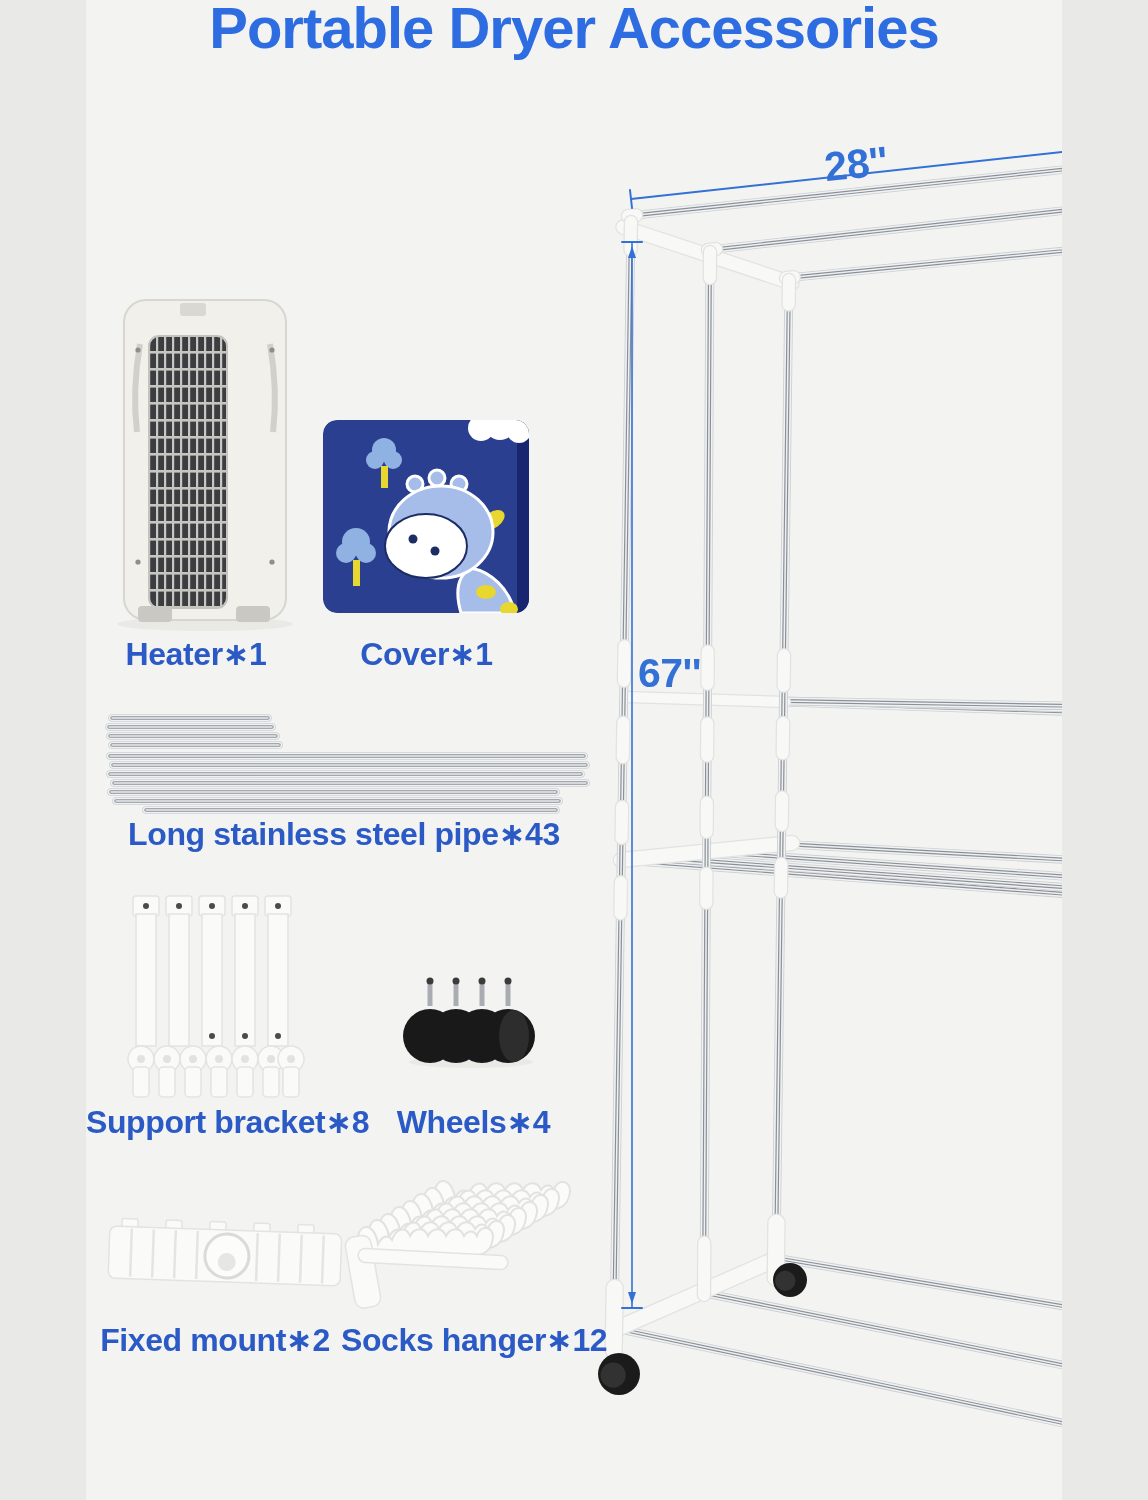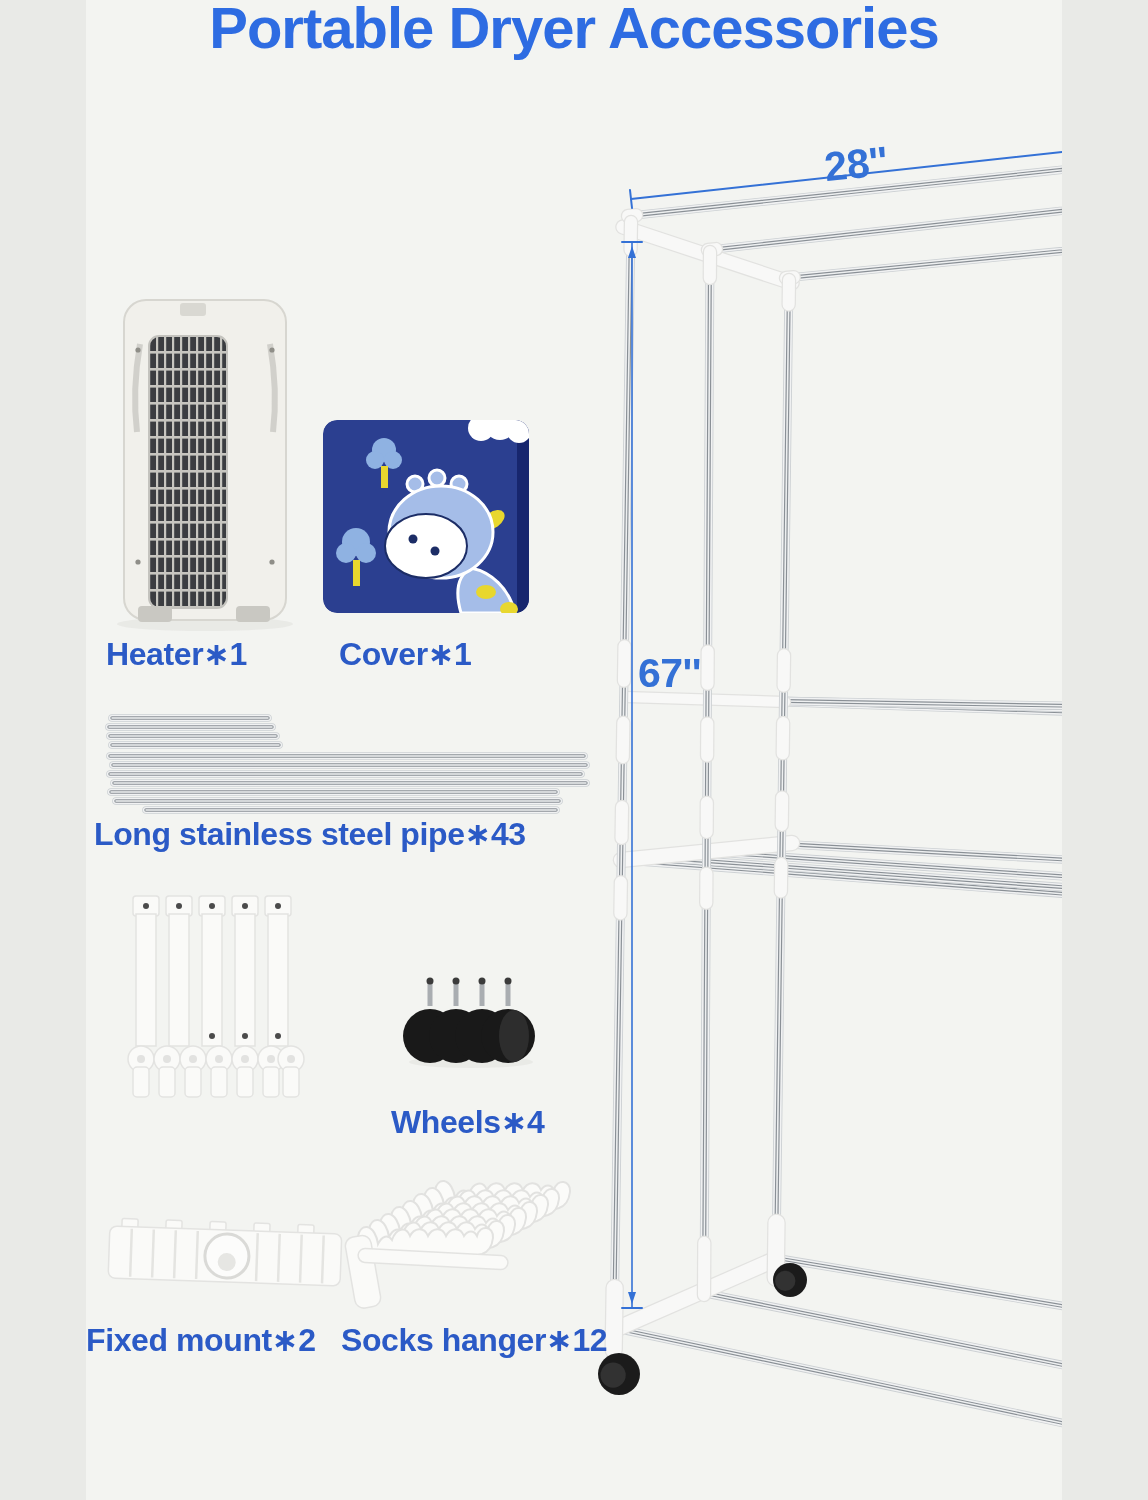--- a/index.html
+++ b/index.html
@@ -1,21 +1,21 @@
 <!DOCTYPE html>
 <html><head>
 <meta charset="utf-8">
 <style>
   html,body{margin:0;padding:0;background:#e9eae7;}
   .page{position:relative;width:976px;height:1500px;margin:0 auto;background:#f3f4f1;
         font-family:"Liberation Sans","DejaVu Sans",sans-serif;overflow:hidden;}
   .title{position:absolute;top:-6px;left:0;right:0;margin:0;text-align:center;
          font-size:58px;font-weight:bold;letter-spacing:-1px;color:#2e6ce2;}
   .lbl{position:absolute;font-weight:bold;font-size:32px;color:#2b5ac6;
-       letter-spacing:-0.4px;line-height:1.15;white-space:nowrap;}
+       text-align:center;letter-spacing:-0.4px;line-height:1.15;white-space:nowrap;}
   .dim{position:absolute;font-weight:bold;font-size:41px;color:#3471d6;
        text-align:center;letter-spacing:-0.5px;white-space:nowrap;}
   svg{position:absolute;left:0;top:0;}
   .wpart{fill:#fafaf8;stroke:#e3e3e1;stroke-width:1.5;}
 </style>
 </head>
 <body>
 
 <div class="page">
 
@@ -401,20 +401,21 @@
         <line x1="536" y1="1308" x2="556" y2="1308" stroke="#3471d6" stroke-width="2" stroke-linecap="round"></line>
         <line x1="546" y1="243" x2="546" y2="1307" stroke="#3471d6" stroke-width="1.6" stroke-linecap="round"></line>
         <polygon points="546,246 542,258 550,258" fill="#3471d6"></polygon>
         <polygon points="546,1304 542,1292 550,1292" fill="#3471d6"></polygon>
       </g>
   </svg>
 
   <div class="lbl" style="left:20px;top:636px;width:180px">Heater∗1</div>
   <div class="lbl" style="left:253px;top:636px;width:175px">Cover∗1</div>
   <div class="lbl" style="left:8px;top:816px;width:500px">Long stainless steel pipe∗43</div>
+  <div class="lbl" style="left:0px;top:1104px;width:280px">Support bracket∗8</div>
   <div class="lbl" style="left:305px;top:1104px;width:165px">Wheels∗4</div>
   <div class="lbl" style="left:0;top:1322px;width:258px">Fixed mount∗2</div>
   <div class="lbl" style="left:255px;top:1322px;width:260px">Socks hanger∗12</div>
 
   <div class="dim" style="left:715px;top:141px;width:110px;transform:rotate(-6deg)">28''</div>
   <div class="dim" style="left:1040px;top:167px;width:110px;transform:rotate(38deg)">20''</div>
   <div class="dim" style="left:552px;top:650px">67''</div>
 </div>
 
 </body></html>

